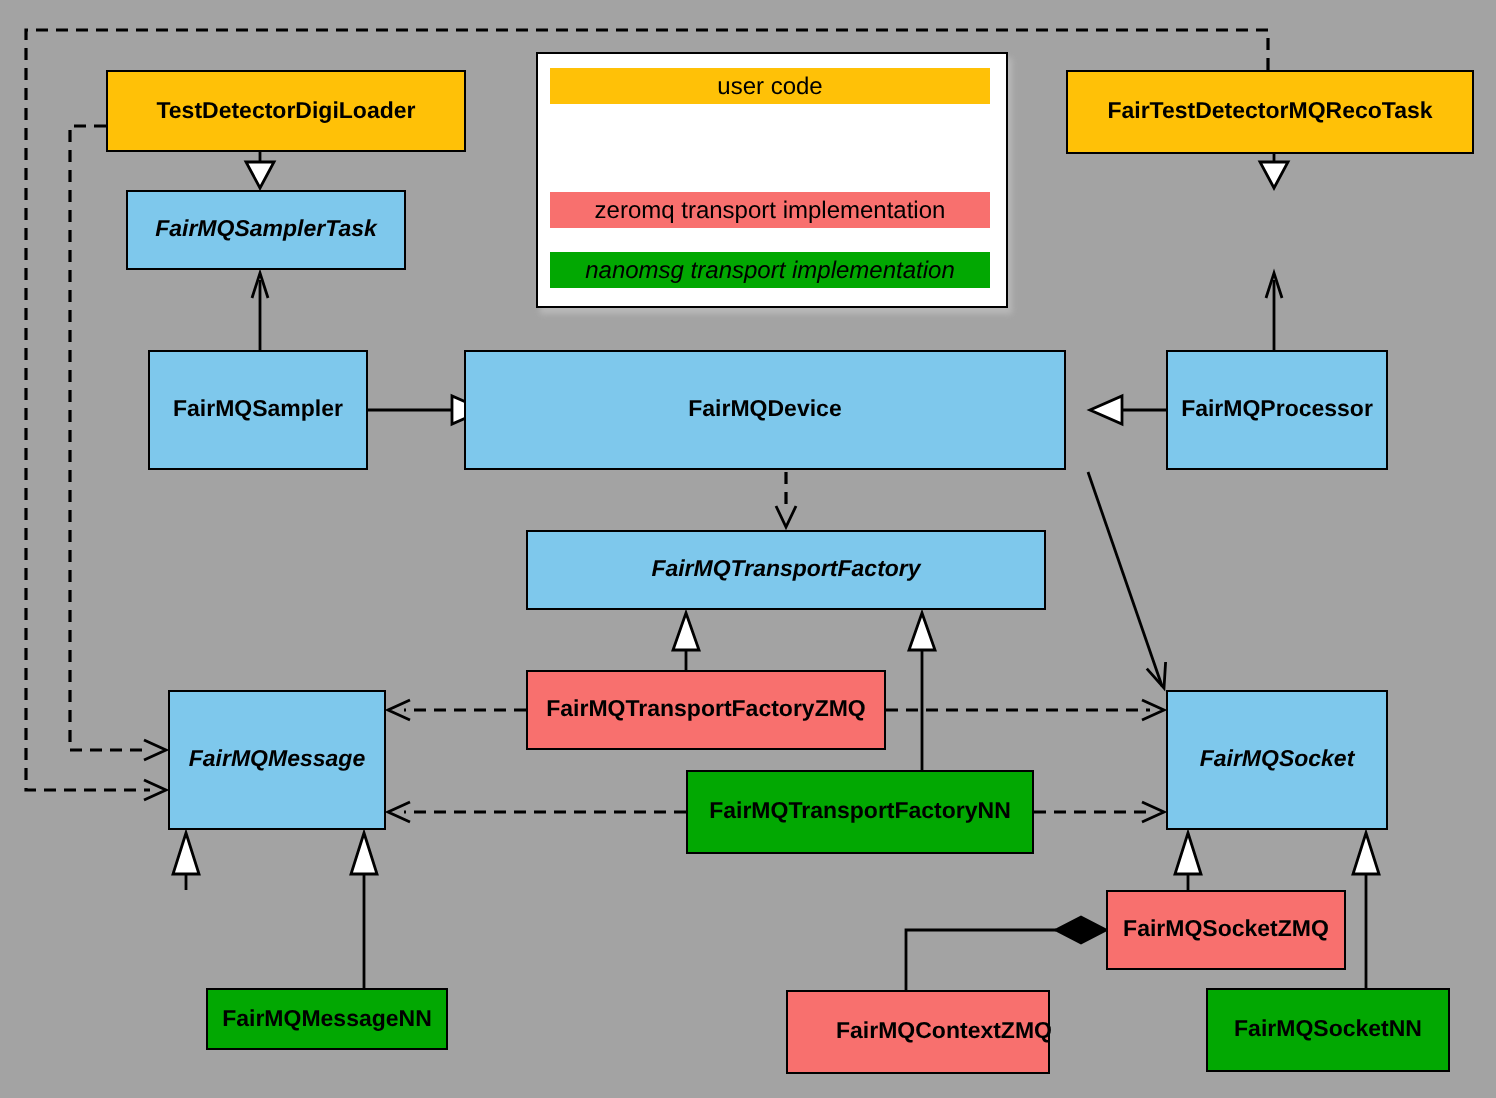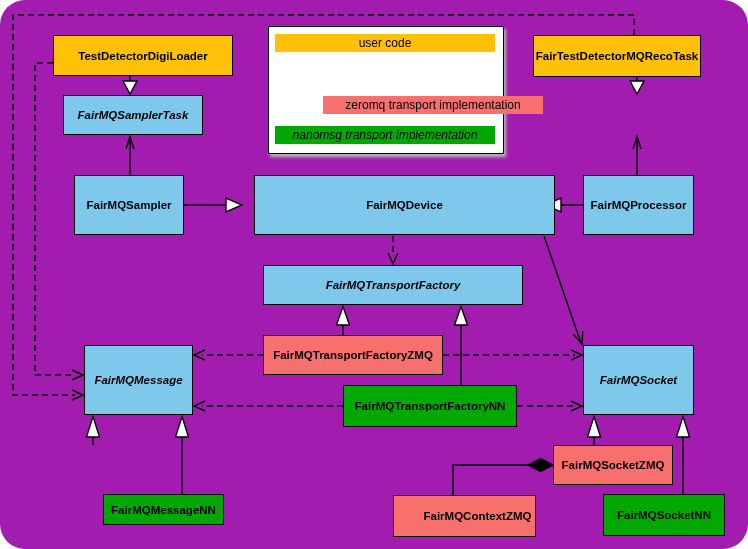--- a/index.html
+++ b/index.html
@@ -1,17 +1,17 @@
 <!DOCTYPE html>
 <html><head>
 <meta charset="utf-8">
 <style>
   html,body{margin:0;padding:0;background:#fff;}
-  .stage{position:relative;width:748px;height:549px;background:#a21caf;
-         font-family:"Liberation Sans",sans-serif;overflow:hidden;border-radius:25px;}
+  .stage{position:relative;width:748px;height:549px;background:#a3a3a3;
+         font-family:"Liberation Sans",sans-serif;overflow:hidden;}
   svg.connectors{position:absolute;left:0;top:0;z-index:1;}
   .node{position:absolute;box-sizing:border-box;border:1.5px solid #000;
         display:flex;align-items:center;justify-content:center;
         font-weight:bold;font-size:11.5px;color:#000;text-align:center;
         white-space:nowrap;z-index:2;}
   .abstract{font-style:italic;}
   .legend{position:absolute;left:268px;top:26px;width:236px;height:128px;
           box-sizing:border-box;background:#fff;border:1.5px solid #000;
           box-shadow:2px 3px 3px #b9b9b9;z-index:2;}
   .legend-item{position:absolute;left:6px;width:220px;height:18px;
@@ -88,53 +88,53 @@
 
       <path d="M634,35 L634,15 L13,15 L13,395 L75,395" stroke-dasharray="6 4" stroke-width="1.6"></path>
       <path d="M72,390 L83,395 L72,400"></path>
     </g>
   </svg>
 
   <div class="legend">
     <div class="legend-item" style="top: 7px; background: rgb(255, 193, 7);">
       <span>user code</span>
     </div>
-    <div class="legend-item" style="top: 69px; background: rgb(248, 112, 110); margin-left: 48px;">
+    <div class="legend-item" style="top: 69px; background: rgb(248, 112, 110);">
       <span>zeromq transport implementation</span>
     </div>
     <div class="legend-item" style="top: 99px; background: rgb(2, 168, 2); font-style: italic;">
       <span>nanomsg transport implementation</span>
     </div>
   </div>
 
   <div class="node" style="left: 53px; top: 35px; width: 180px; height: 41px; background: rgb(255, 193, 7);">TestDetectorDigiLoader</div>
 
-  <div class="node" style="left: 533px; top: 35px; width: 168px; height: 42px; background: rgb(255, 193, 7);">FairTestDetectorMQRecoTask</div>
+  <div class="node" style="left: 533px; top: 35px; width: 204px; height: 42px; background: rgb(255, 193, 7);">FairTestDetectorMQRecoTask</div>
 
   <div class="node abstract" style="left: 63px; top: 95px; width: 140px; height: 40px; background: rgb(126, 200, 236);">FairMQSamplerTask</div>
 
 
   <div class="node" style="left: 74px; top: 175px; width: 110px; height: 60px; background: rgb(126, 200, 236);">FairMQSampler</div>
 
-  <div class="node" style="left: 254px; top: 175px; width: 301px; height: 60px; background: rgb(126, 200, 236);">FairMQDevice</div>
+  <div class="node" style="left: 232px; top: 175px; width: 301px; height: 60px; background: rgb(126, 200, 236);">FairMQDevice</div>
 
   <div class="node" style="left: 583px; top: 175px; width: 111px; height: 60px; background: rgb(126, 200, 236);">FairMQProcessor</div>
 
   <div class="node abstract" style="left: 263px; top: 265px; width: 260px; height: 40px; background: rgb(126, 200, 236);">FairMQTransportFactory</div>
 
   <div class="node" style="left: 263px; top: 335px; width: 180px; height: 40px; background: rgb(248, 112, 110);">FairMQTransportFactoryZMQ</div>
 
   <div class="node" style="left: 343px; top: 385px; width: 174px; height: 42px; background: rgb(2, 168, 2);">FairMQTransportFactoryNN</div>
 
   <div class="node abstract" style="left: 84px; top: 345px; width: 109px; height: 70px; background: rgb(126, 200, 236); font-style: italic;">FairMQMessage</div>
 
   <div class="node abstract" style="left: 583px; top: 345px; width: 111px; height: 70px; background: rgb(126, 200, 236);">FairMQSocket</div>
 
 
   <div class="node" style="left: 103px; top: 494px; width: 121px; height: 31px; background: rgb(2, 168, 2);">FairMQMessageNN</div>
 
   <div class="node" style="left: 553px; top: 445px; width: 120px; height: 40px; background: rgb(248, 112, 110);">FairMQSocketZMQ</div>
 
   <div class="node" style="left: 603px; top: 494px; width: 122px; height: 42px; background: rgb(2, 168, 2);">FairMQSocketNN</div>
 
-  <div class="node" style="left: 393px; top: 495px; width: 143px; height: 42px; background: rgb(248, 112, 110); padding-left: 26px;">FairMQContextZMQ</div>
+  <div class="node" style="left: 393px; top: 495px; width: 132px; height: 42px; background: rgb(248, 112, 110); padding-left: 26px;">FairMQContextZMQ</div>
 
 </div>
 
 </body></html>

